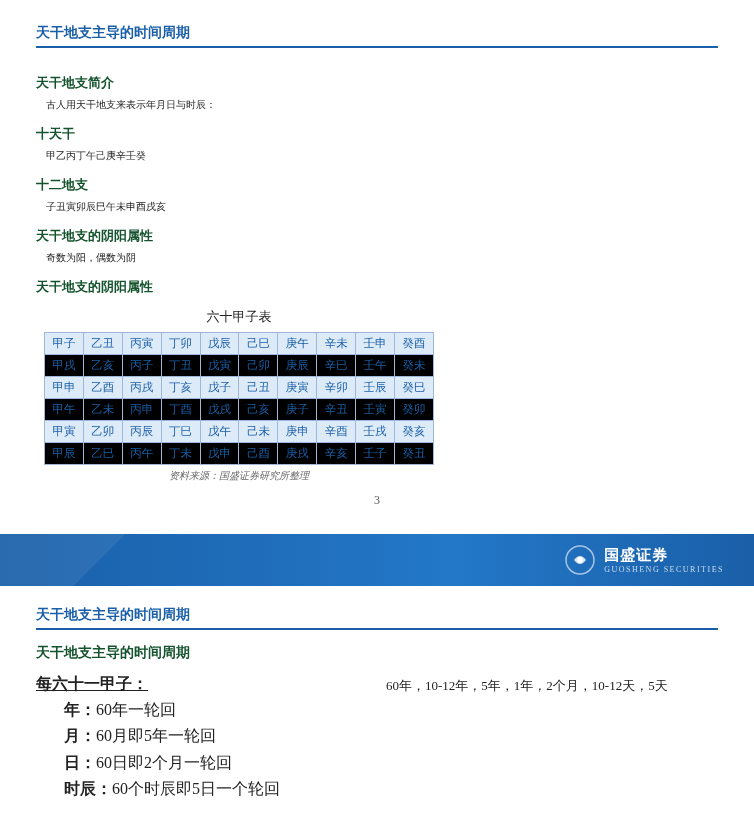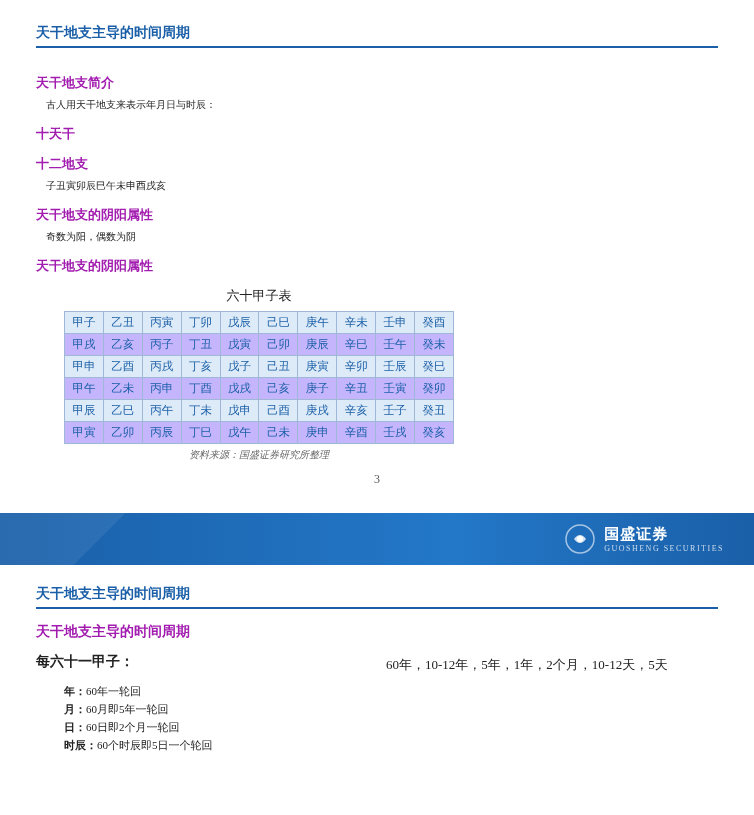--- a/index.html
+++ b/index.html
@@ -28,25 +28,25 @@
     }
 
     .left-col {
       float: left;
       width: 300px;
     }
 
     .right-col {
       float: left;
       width: 390px;
-      margin-left: 28px;
+      margin-left: 8px;
     }
 
     .section-title {
-      color: #a21caf;
+      color: #14532d;
       font-size: 13px;
       font-weight: bold;
       margin-bottom: 4px;
       margin-top: 12px;
     }
 
     .section-body {
       font-size: 10px;
       line-height: 1.7;
       color: #222;
@@ -66,21 +66,21 @@
       font-size: 11.5px;
       width: 100%;
       border-radius: 16px;
     }
 
     .jiazi-table td {
       border: 1px solid #a0b8d8;
       padding: 3px 5px;
       text-align: center;
       color: #1a5fa8;
-      background: #c4b5fd;
+      background: #000000;
       min-width: 32px;
     }
 
     .jiazi-table tr:nth-child(odd) td {
       background: #ddeaf7;
     }
 
     .source-note {
       text-align: center;
       font-size: 10px;
@@ -165,52 +165,54 @@
       color: #1a5fa8;
       font-size: 13px;
       font-weight: bold;
       text-decoration: underline;
       margin-bottom: 6px;
     }
 
     .period-section { margin-bottom: 10px; }
 
     .period-label {
-      font-size: 14px;
-      font-weight: bold;
-      margin-bottom: 11px;
+      font-size: 16px;
+      font-weight: bold;
+      text-decoration: underline;
+      margin-bottom: 2px;
     }
 
     .period-items {
       list-style: none;
       margin-left: 28px;
     }
 
     .period-items li {
-      font-size: 11px;
+      font-size: 16px;
       line-height: 1.65;
     }
 
     .highlight-text {
       font-size: 13px;
       color: #222;
       line-height: 1.8;
     }
   </style>
 </head>
 <body>
 
 <div class="page1">
   <div class="page-main-title">天干地支主导的时间周期</div>
   <div class="clearfix">
     <div class="left-col">
       <div class="section-title">天干地支简介</div>
       <div class="section-body">古人用天干地支来表示年月日与时辰：</div>
 
       <div class="section-title">十天干</div>
+      <div class="section-body">甲乙丙丁午己庚辛壬癸</div>
 
       <div class="section-title">十二地支</div>
       <div class="section-body">子丑寅卯辰巳午未申酉戌亥</div>
 
       <div class="section-title">天干地支的阴阳属性</div>
       <div class="section-body">奇数为阳，偶数为阴</div>
 
       <div class="section-title">天干地支的阴阳属性</div>
     </div>
 
@@ -260,42 +262,42 @@
               <td>丙申</td>
               <td>丁酉</td>
               <td>戊戌</td>
               <td>己亥</td>
               <td>庚子</td>
               <td>辛丑</td>
               <td>壬寅</td>
               <td>癸卯</td>
             </tr>
             <tr>
+              <td>甲寅</td>
+              <td>乙卯</td>
+              <td>丙辰</td>
+              <td>丁巳</td>
+              <td>戊午</td>
+              <td>己未</td>
+              <td>庚申</td>
+              <td>辛酉</td>
+              <td>壬戌</td>
+              <td>癸亥</td>
+            </tr>
+            <tr>
               <td>甲辰</td>
               <td>乙巳</td>
               <td>丙午</td>
               <td>丁未</td>
               <td>戊申</td>
               <td>己酉</td>
               <td>庚戌</td>
               <td>辛亥</td>
               <td>壬子</td>
               <td>癸丑</td>
-            </tr>
-            <tr>
-              <td>甲寅</td>
-              <td>乙卯</td>
-              <td>丙辰</td>
-              <td>丁巳</td>
-              <td>戊午</td>
-              <td>己未</td>
-              <td>庚申</td>
-              <td>辛酉</td>
-              <td>壬戌</td>
-              <td>癸亥</td>
             </tr>
           </tbody>
       </table>
       <div class="source-note">资料来源：国盛证券研究所整理</div>
     </div>
   </div>
 
   <div class="page-number">
     <span>3</span>
   </div>

